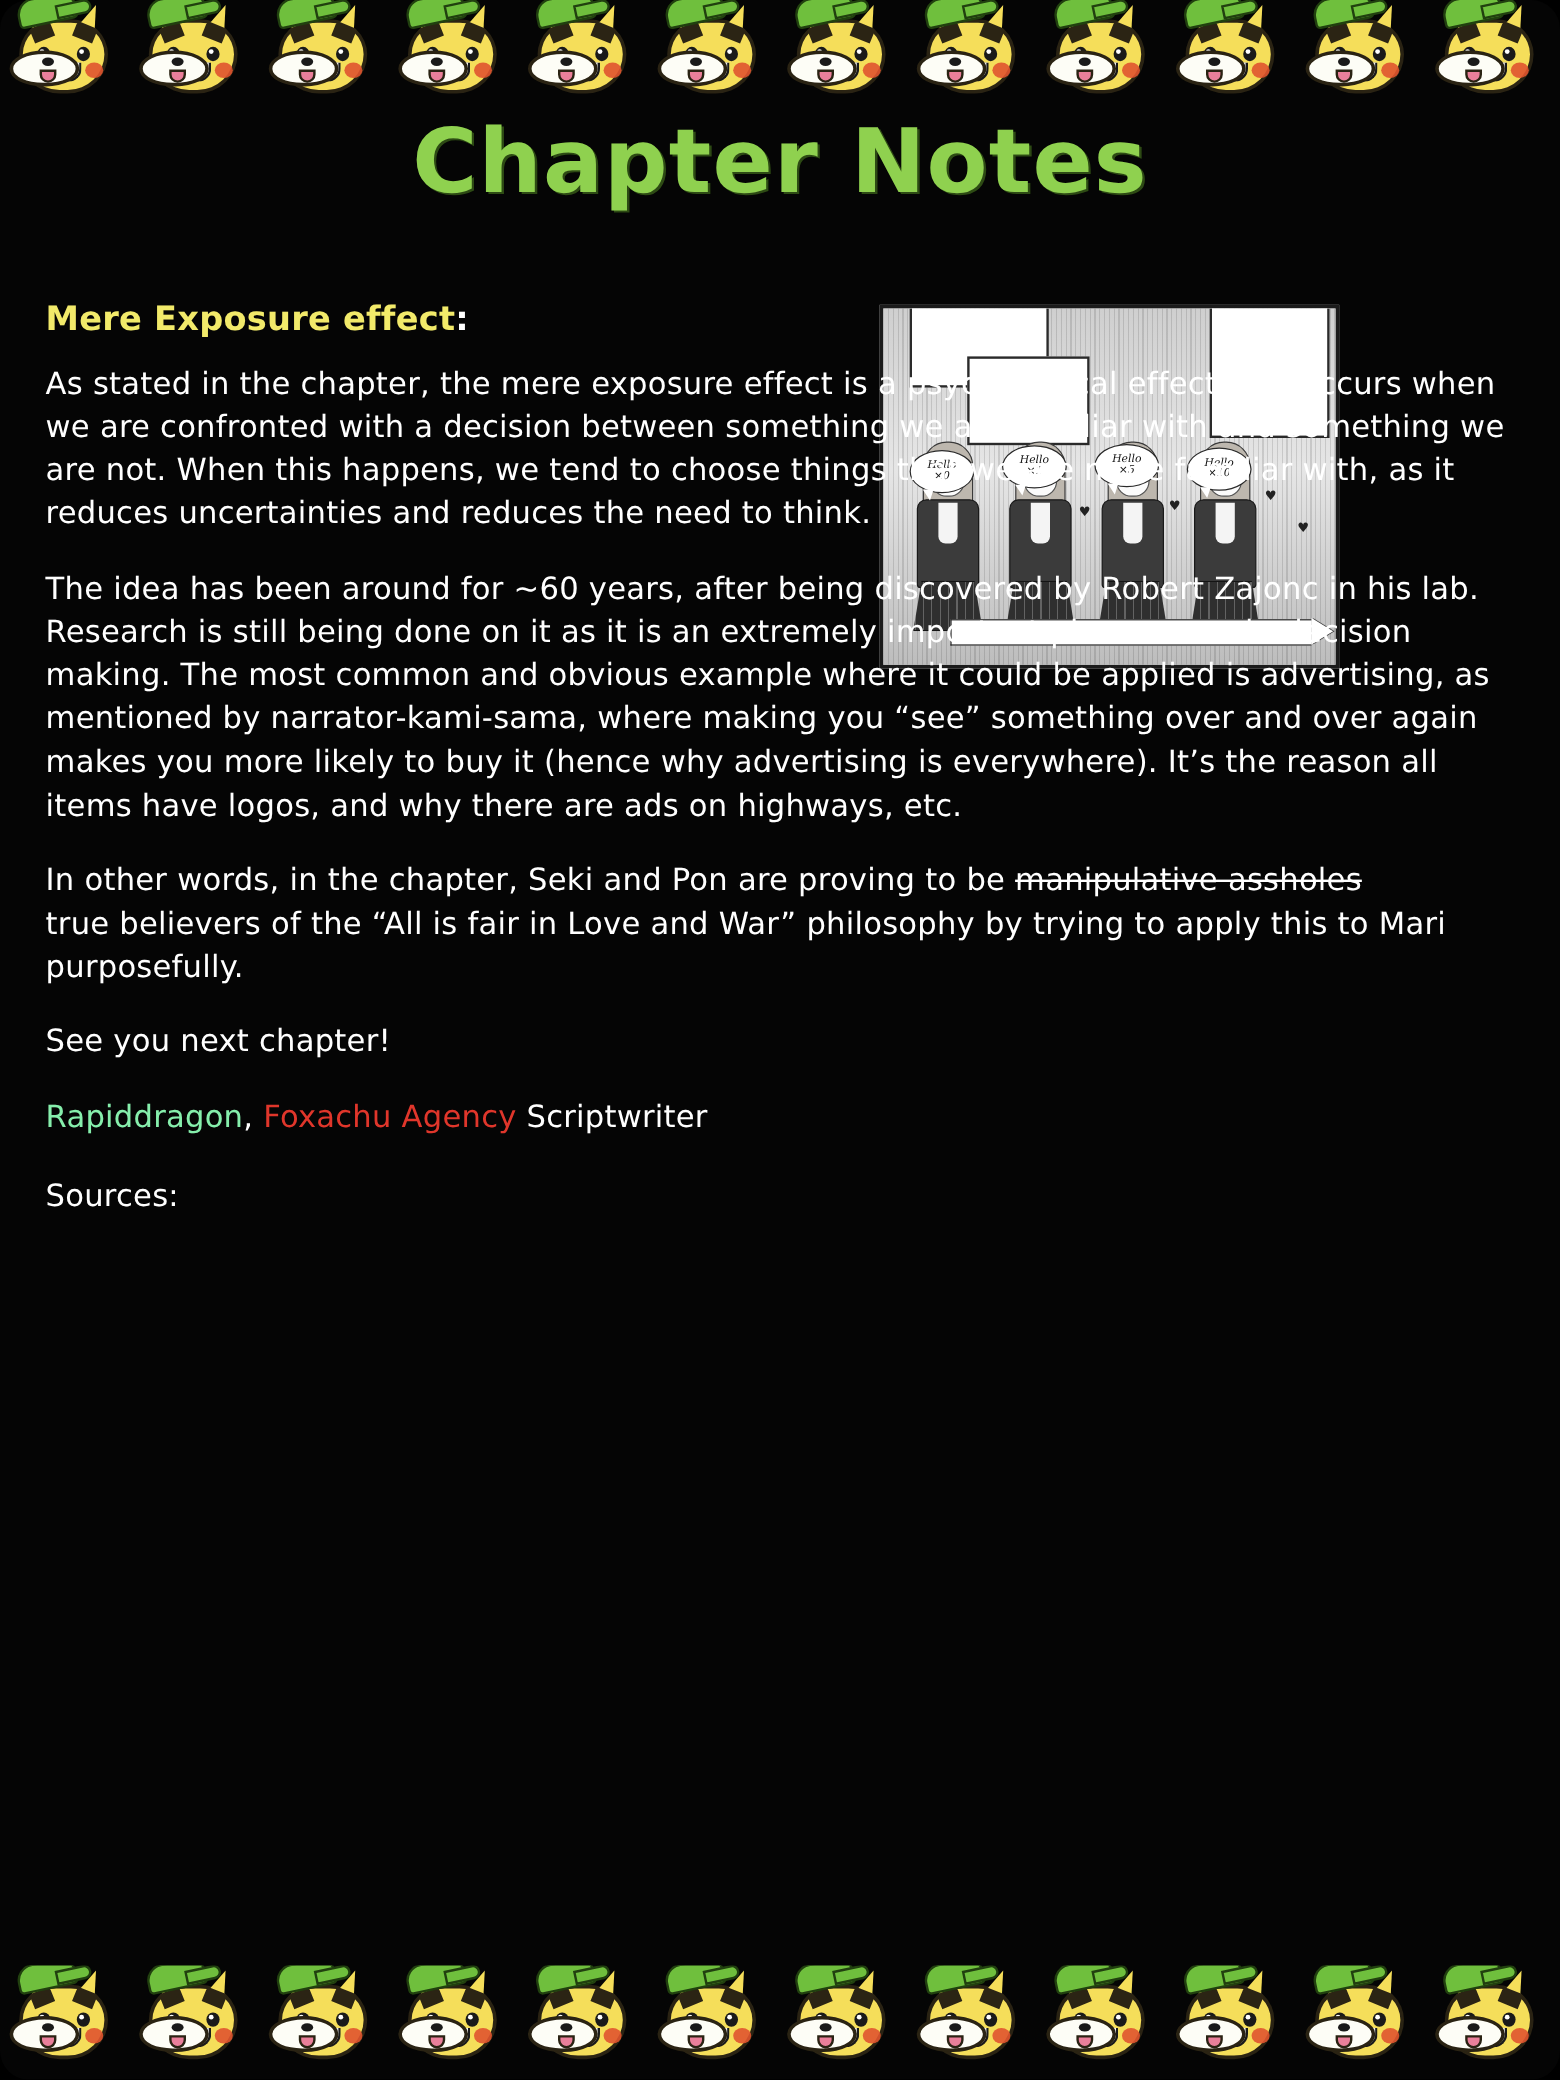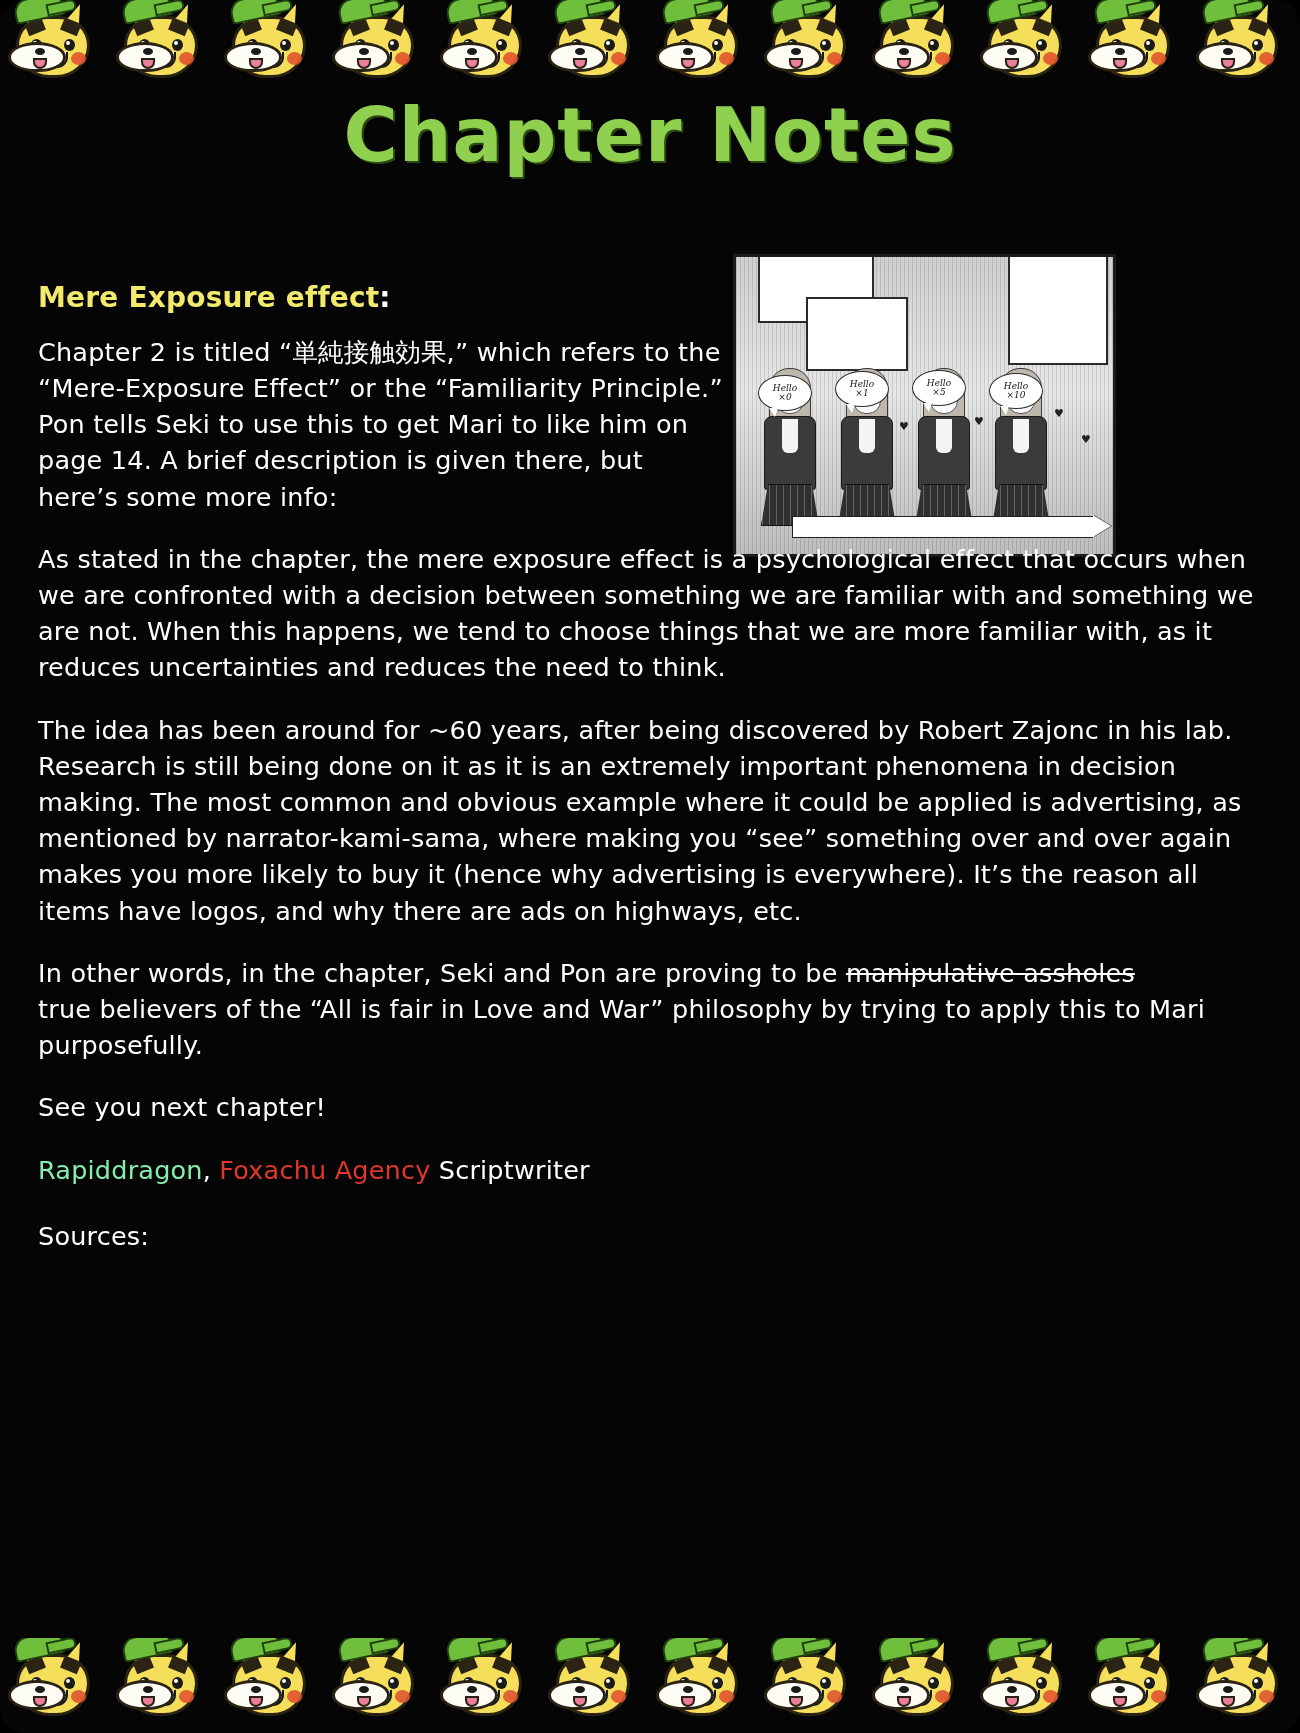--- a/index.html
+++ b/index.html
@@ -188,21 +188,20 @@
 
   
   .content {
     position: absolute;
     left: 38px;
     top: 246px;
     width: 1230px;
     font-size: 25.5px;
     line-height: 1.42;
     letter-spacing: .2px;
-    margin-top: 32px;
   }
 
   .subhead {
     color: #f2ea6a;
     font-size: 28px;
     font-weight: bold;
     margin-bottom: 16px;
   }
   .subhead .colon { color: #ffffff; }
 
@@ -639,21 +638,20 @@
     <div class="heart h2">♥</div>
     <div class="heart h3">♥</div>
     <div class="heart h4">♥</div>
 
     <div class="arrow"></div>
   </div>
 
   <div class="content">
     <div class="subhead"><span>Mere Exposure effect</span><span class="colon">:</span></div>
 
-    <p class="para narrow">Chapter 2 is titled “単純接触効果,” which refers to the “Mere-Exposure Effect” or the “Familiarity Principle.” Pon tells Seki to use this to get Mari to like him on page 14. A brief description is given there, but here’s some more info:</p>
 
     <p class="para">As stated in the chapter, the mere exposure effect is a psychological effect that occurs when we are confronted with a decision between something we are familiar with and something we are not. When this happens, we tend to choose things that we are more familiar with, as it reduces uncertainties and reduces the need to think.</p>
 
     <p class="para">The idea has been around for ~60 years, after being discovered by Robert Zajonc in his lab. Research is still being done on it as it is an extremely important phenomena in decision making. The most common and obvious example where it could be applied is advertising, as mentioned by narrator-kami-sama, where making you “see” something over and over again makes you more likely to buy it (hence why advertising is everywhere). It’s the reason all items have logos, and why there are ads on highways, etc.</p>
 
     <p class="para"><span>In other words, in the chapter, Seki and Pon are proving to be </span><span class="strike">manipulative assholes</span><br><span>true believers of the “All is fair in Love and War” philosophy by trying to apply this to Mari purposefully.</span></p>
 
     <p class="para">See you next chapter!</p>
 
     <p class="signature"><span class="sig-name">Rapiddragon</span><span>, </span><span class="sig-agency">Foxachu Agency</span><span> Scriptwriter</span></p>

